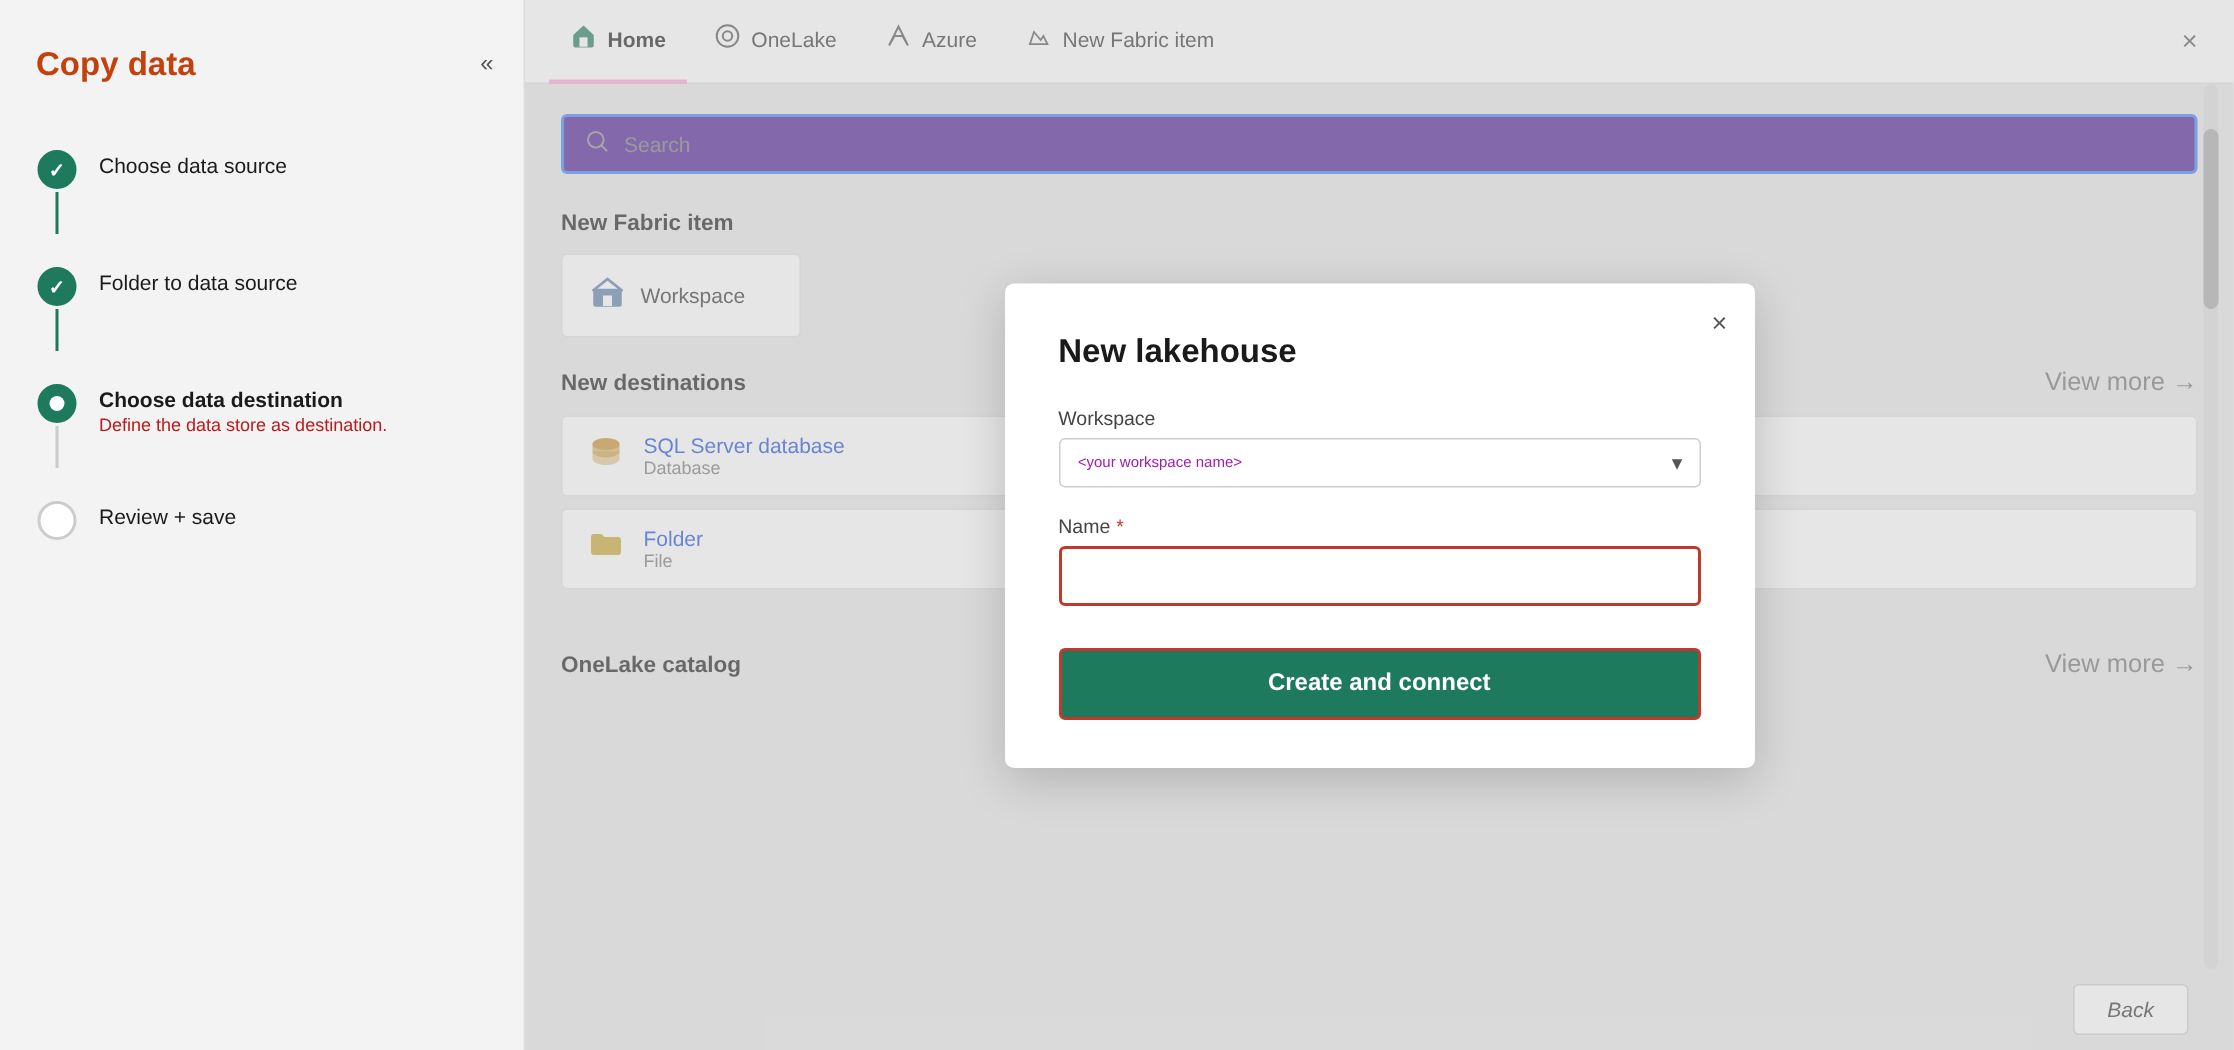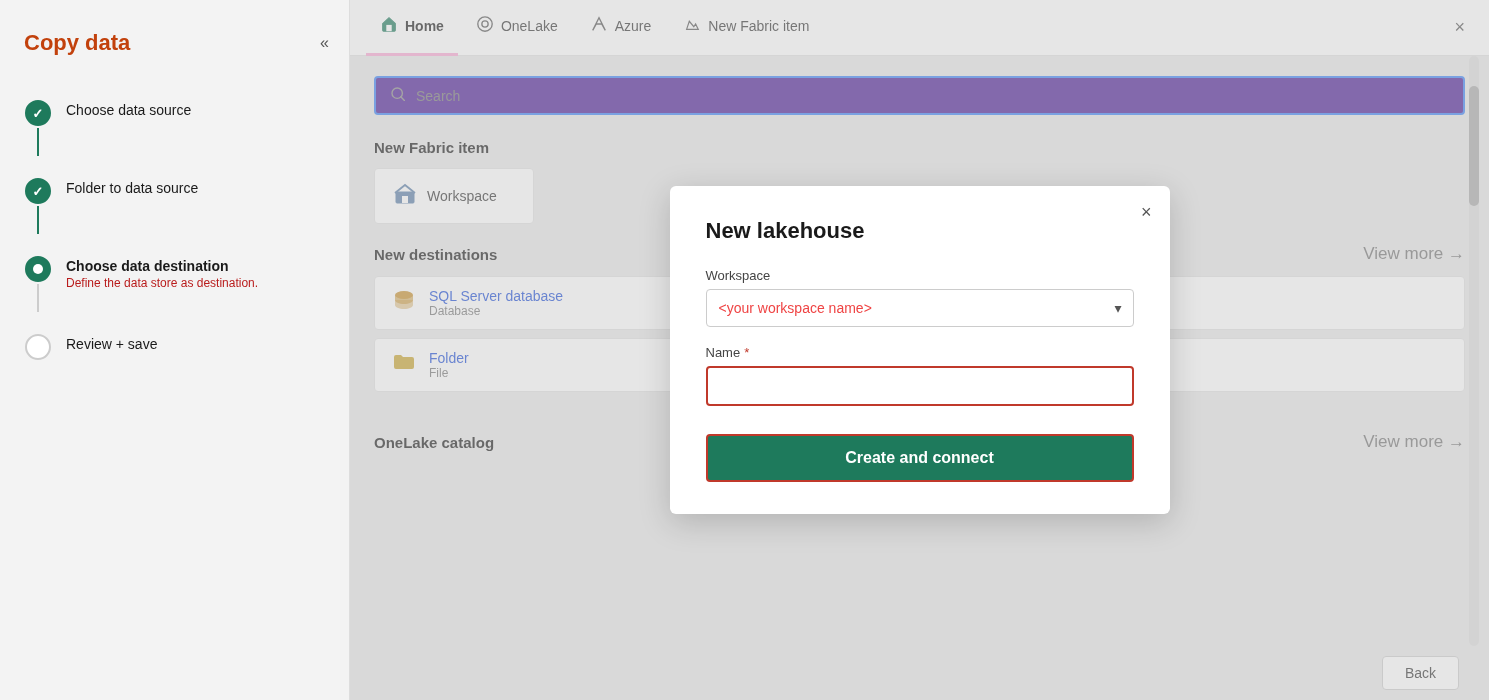--- a/index.html
+++ b/index.html
@@ -282,20 +282,21 @@
       background: #e8e8e8;
     }
     .back-btn {
       background: white;
       border: 1px solid #ccc;
       border-radius: 4px;
       padding: 8px 22px;
       font-size: 14px;
       cursor: pointer;
       color: #333;
+      font-style: italic;
     }
 
     
     .modal-overlay {
       position: absolute;
       top: 0; left: 0; right: 0; bottom: 0;
       background: rgba(200,200,200,0.45);
       display: flex;
       align-items: center;
       justify-content: center;
@@ -332,22 +333,22 @@
     }
     .modal-select-wrap {
       position: relative;
       margin-bottom: 18px;
     }
     .modal-select {
       width: 100%;
       border: 1px solid #ccc;
       border-radius: 4px;
       padding: 10px 40px 10px 12px;
-      font-size: 14px;
-      color: #ef4444;
+      font-size: 10px;
+      color: #a21caf;
       background: white;
       appearance: none;
       cursor: pointer;
       outline: none;
     }
     .select-chevron {
       position: absolute;
       right: 12px;
       top: 50%;
       transform: translateY(-50%);

